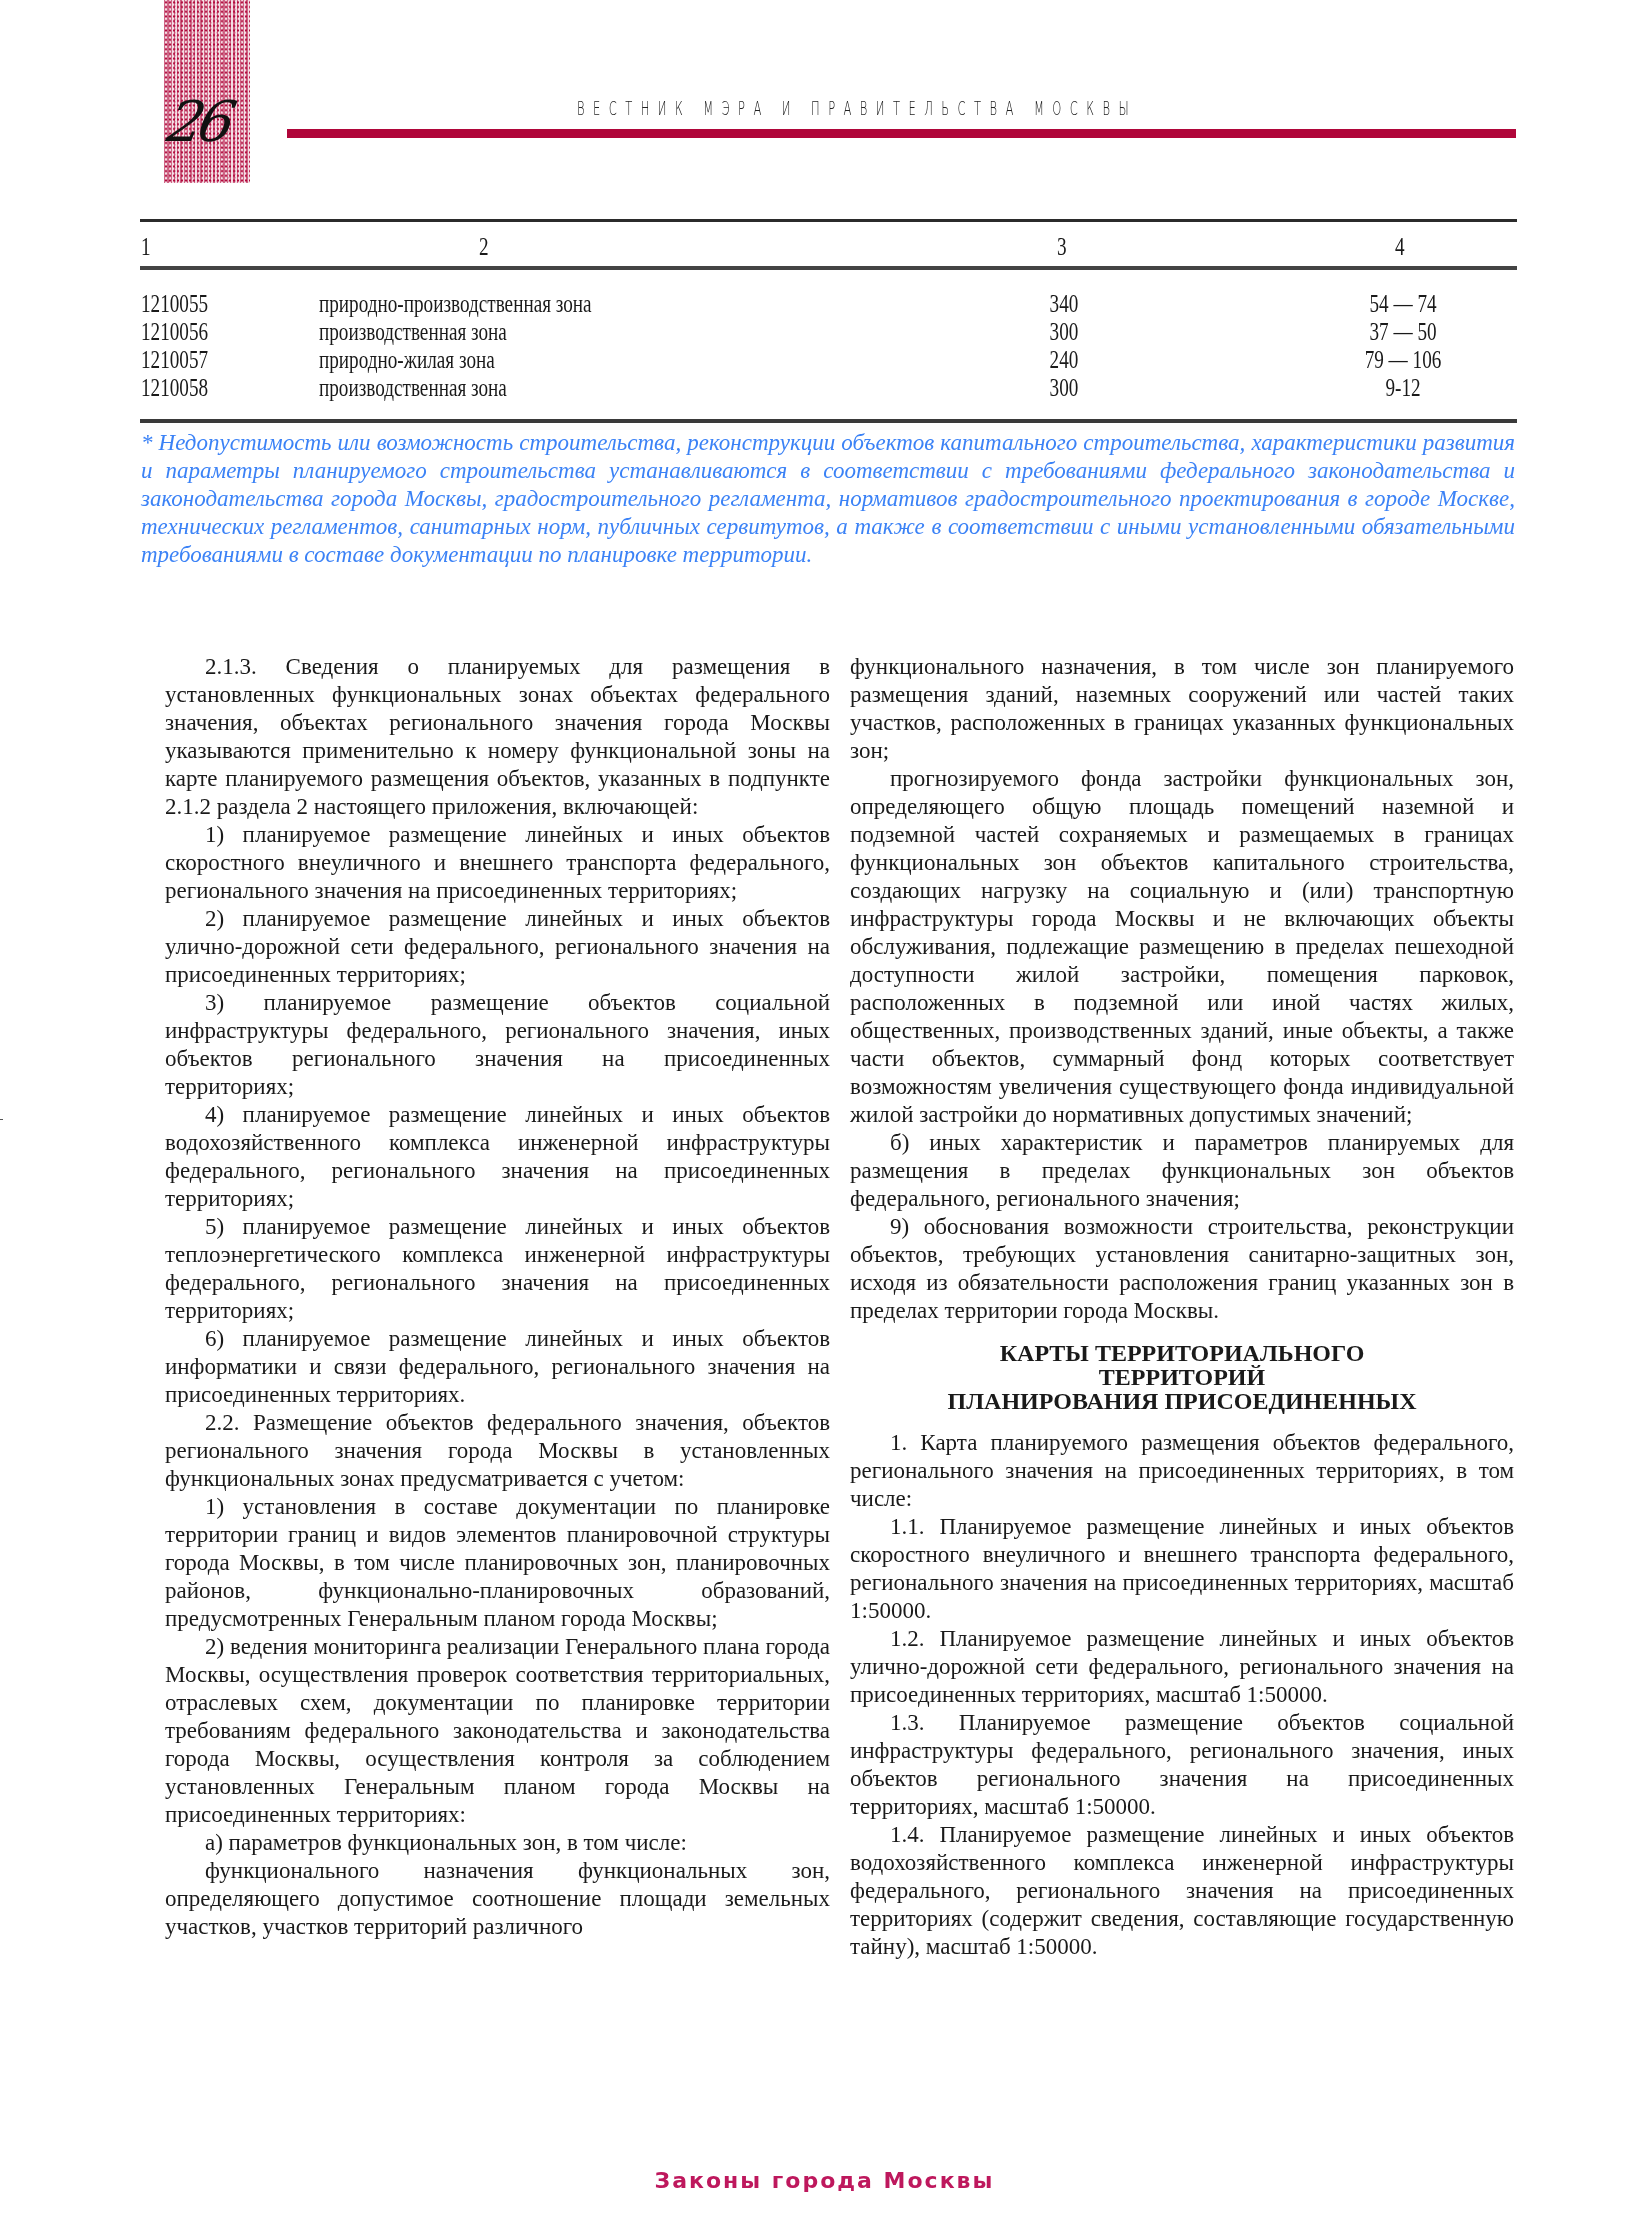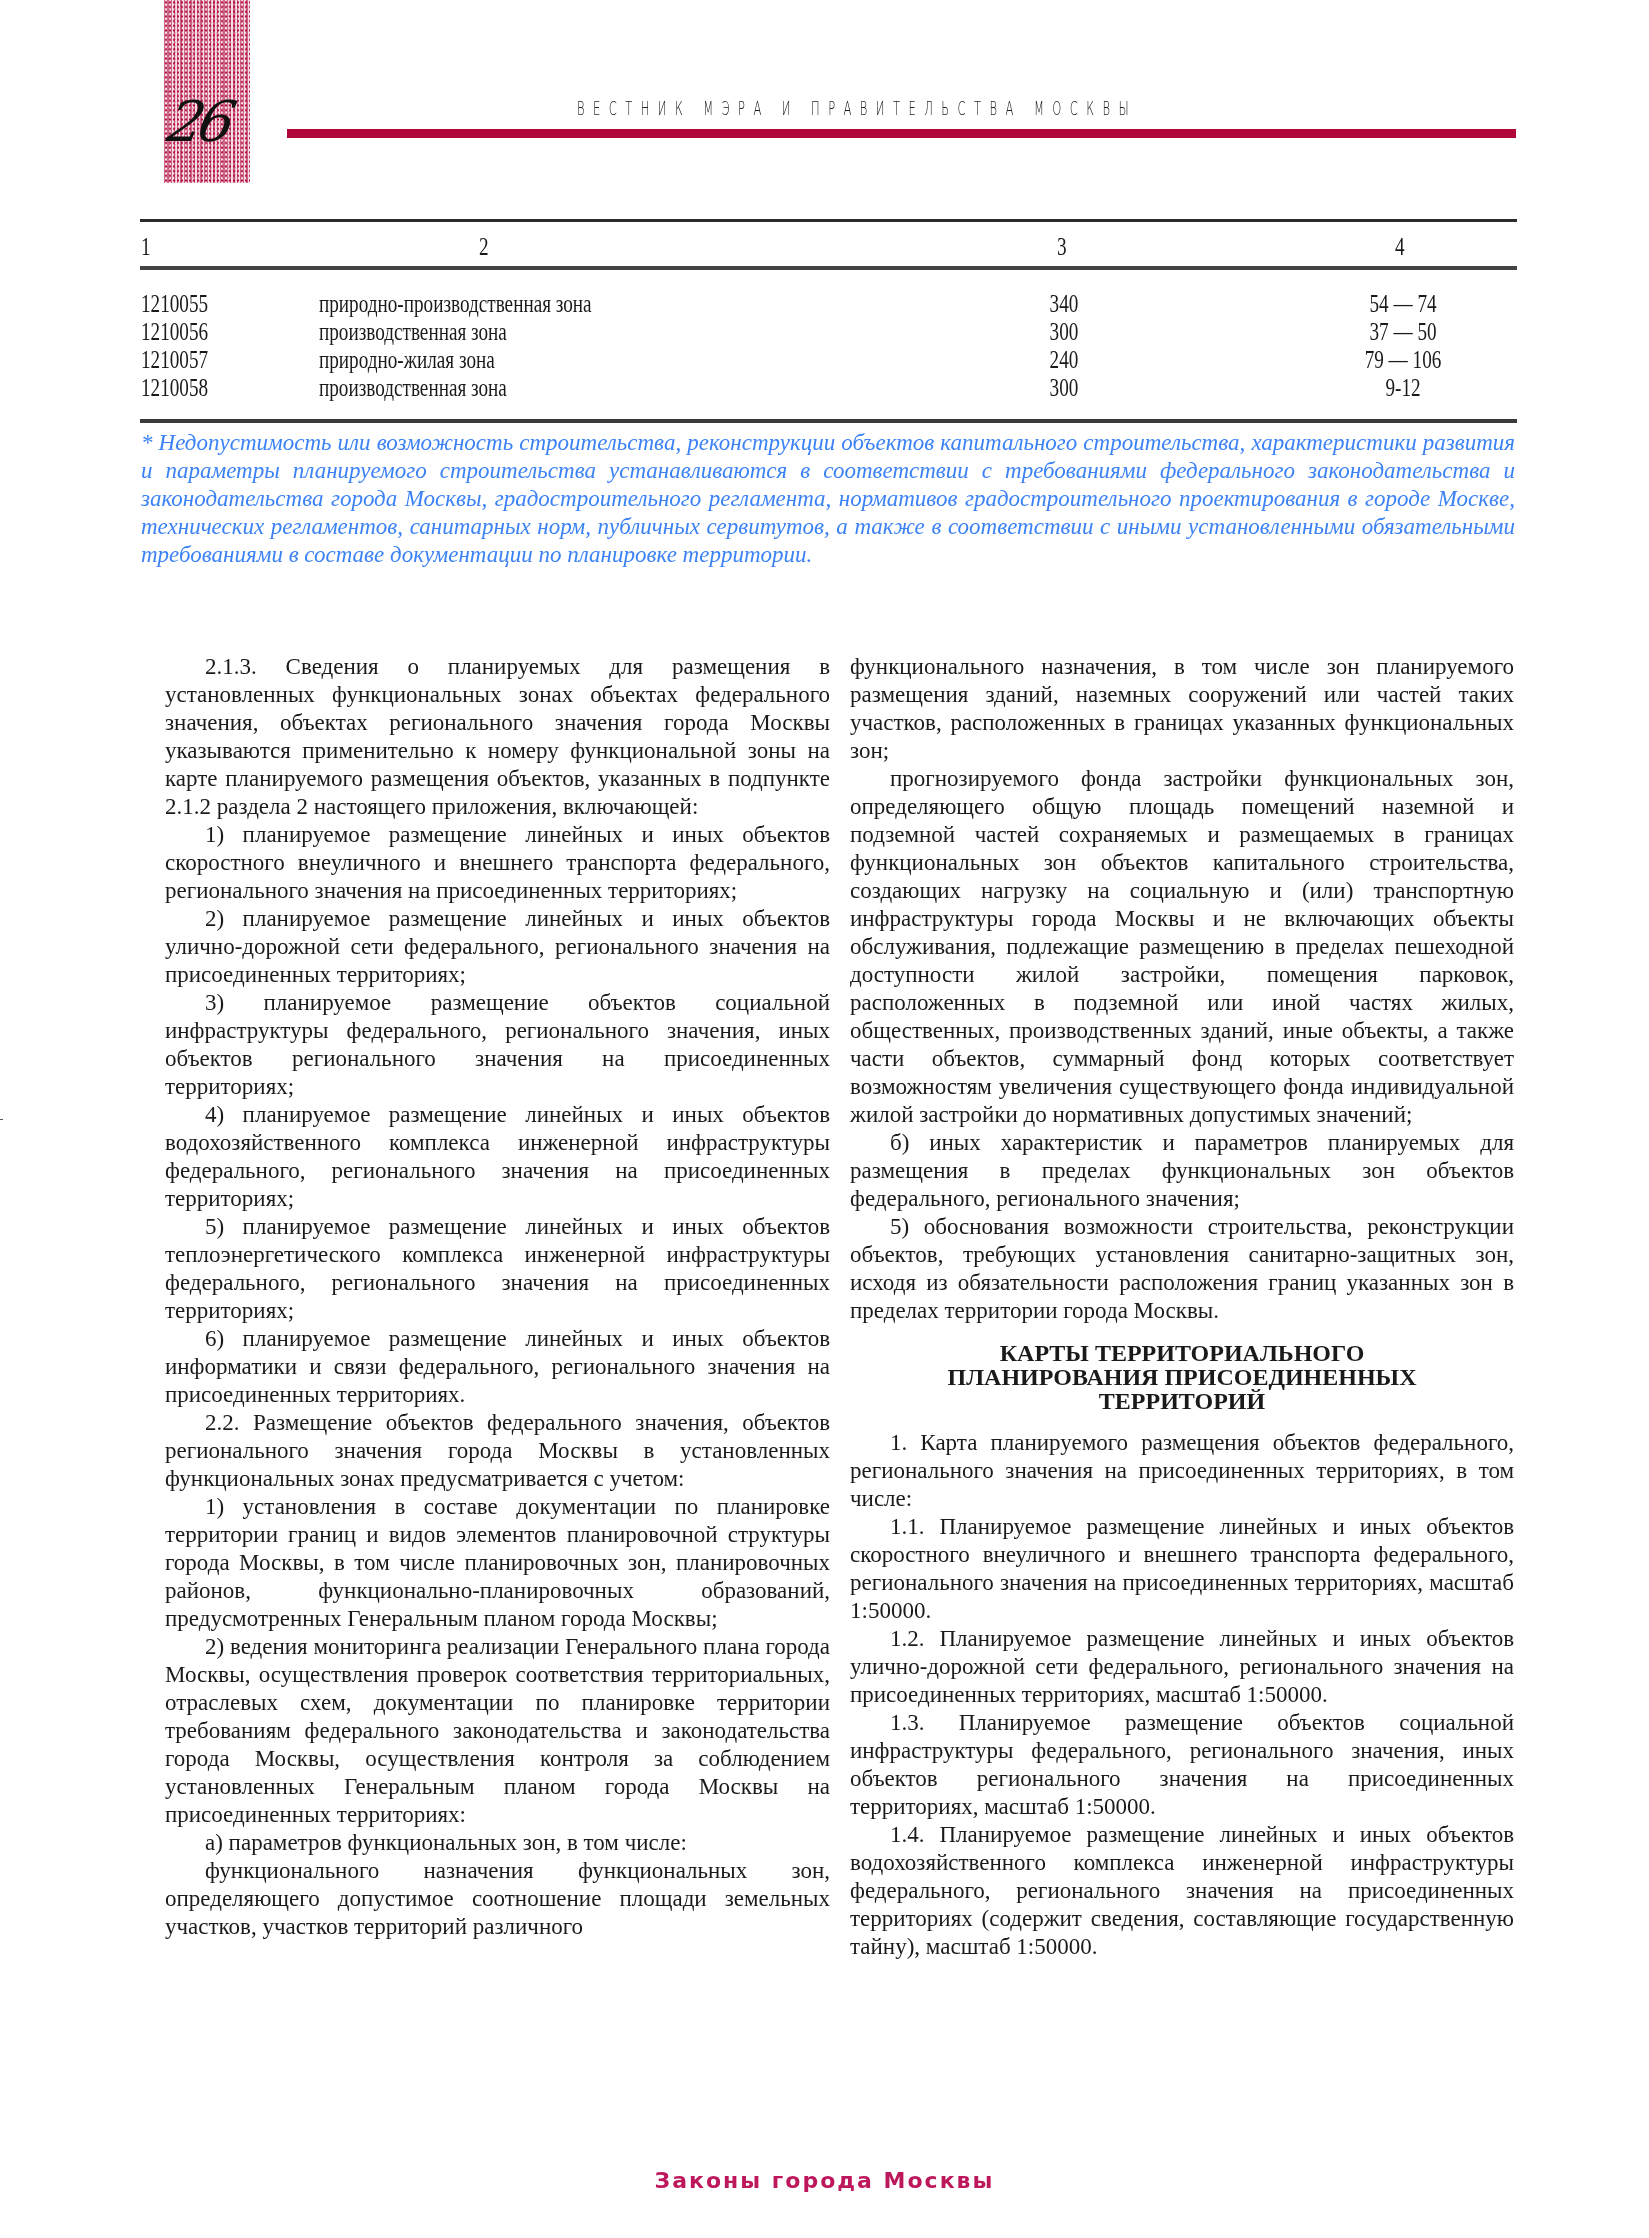--- a/index.html
+++ b/index.html
@@ -139,25 +139,25 @@
   <p>1) установления в составе документации по планировке территории границ и видов элементов планировочной структуры города Москвы, в том числе планировочных зон, планировочных районов, функционально-планировочных образований, предусмотренных Генеральным планом города Москвы;</p>
   <p>2) ведения мониторинга реализации Генерального плана города Москвы, осуществления проверок соответствия территориальных, отраслевых схем, документации по планировке территории требованиям федерального законодательства и законодательства города Москвы, осуществления контроля за соблюдением установленных Генеральным планом города Москвы на присоединенных территориях:</p>
   <p>а) параметров функциональных зон, в том числе:</p>
   <p>функционального назначения функциональных зон, определяющего допустимое соотношение площади земельных участков, участков территорий различного</p>
 </div>
 
 <div class="column col-right">
   <p class="noindent">функционального назначения, в том числе зон планируемого размещения зданий, наземных сооружений или частей таких участков, расположенных в границах указанных функциональных зон;</p>
   <p>прогнозируемого фонда застройки функциональных зон, определяющего общую площадь помещений наземной и подземной частей  сохраняемых и размещаемых в границах функциональных зон объектов капитального строительства, создающих нагрузку на социальную и (или) транспортную инфраструктуры города Москвы и не включающих объекты обслуживания, подлежащие размещению в пределах пешеходной доступности жилой застройки, помещения парковок, расположенных в подземной или иной частях жилых, общественных, производственных зданий, иные объекты, а также части объектов, суммарный фонд которых соответствует возможностям увеличения существующего фонда индивидуальной жилой застройки до нормативных допустимых значений;</p>
   <p>б) иных характеристик и параметров планируемых для размещения в пределах функциональных зон объектов федерального, регионального значения;</p>
-  <p>5) обоснования возможности строительства, реконструкции объектов, требующих установления санитарно-защитных зон, исходя из обязательности расположения границ указанных зон в пределах территории города Москвы.</p>
+  <p>9) обоснования возможности строительства, реконструкции объектов, требующих установления санитарно-защитных зон, исходя из обязательности расположения границ указанных зон в пределах территории города Москвы.</p>
   <h2 class="section-heading">
     <span>КАРТЫ ТЕРРИТОРИАЛЬНОГО</span>
+    <span>ТЕРРИТОРИЙ</span>
     <span>ПЛАНИРОВАНИЯ ПРИСОЕДИНЕННЫХ</span>
-    <span>ТЕРРИТОРИЙ</span>
   </h2>
   <p>1. Карта планируемого размещения объектов федерального, регионального значения на присоединенных территориях, в том числе:</p>
   <p>1.1. Планируемое размещение линейных и иных объектов скоростного внеуличного и внешнего транспорта федерального, регионального значения на присоединенных территориях, масштаб 1:50000.</p>
   <p>1.2. Планируемое размещение линейных и иных объектов улично-дорожной сети федерального, регионального значения на присоединенных территориях, масштаб 1:50000.</p>
   <p>1.3. Планируемое размещение объектов социальной инфраструктуры федерального, регионального значения, иных объектов регионального значения на присоединенных территориях, масштаб 1:50000.</p>
   <p>1.4. Планируемое размещение линейных и иных объектов водохозяйственного комплекса инженерной инфраструктуры федерального, регионального значения на присоединенных территориях (содержит сведения, составляющие государственную тайну), масштаб 1:50000.</p>
 </div>
 
 <div class="edge-mark"></div>
 <div class="footer">Законы города Москвы</div>

